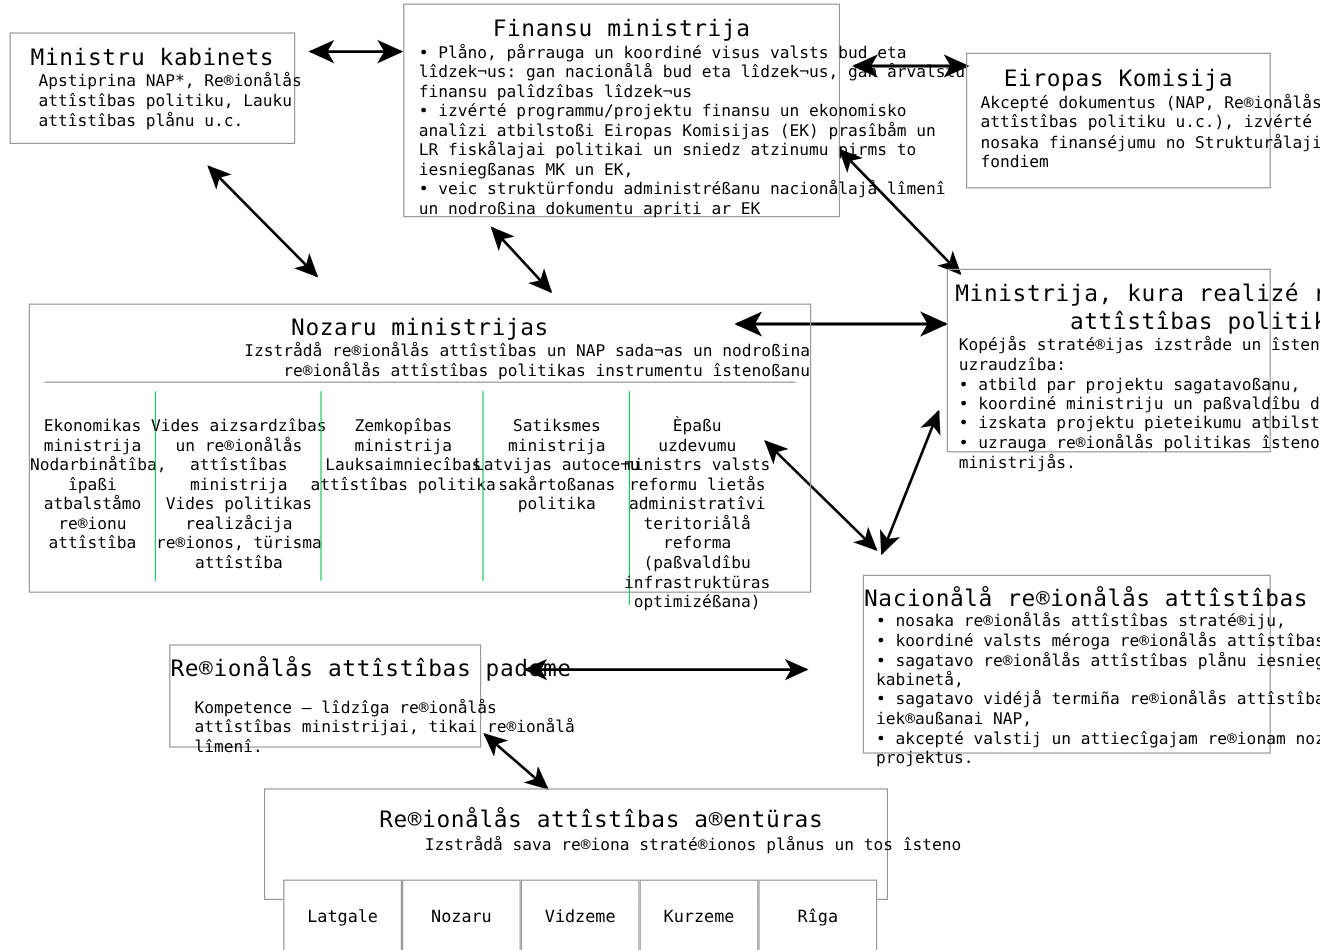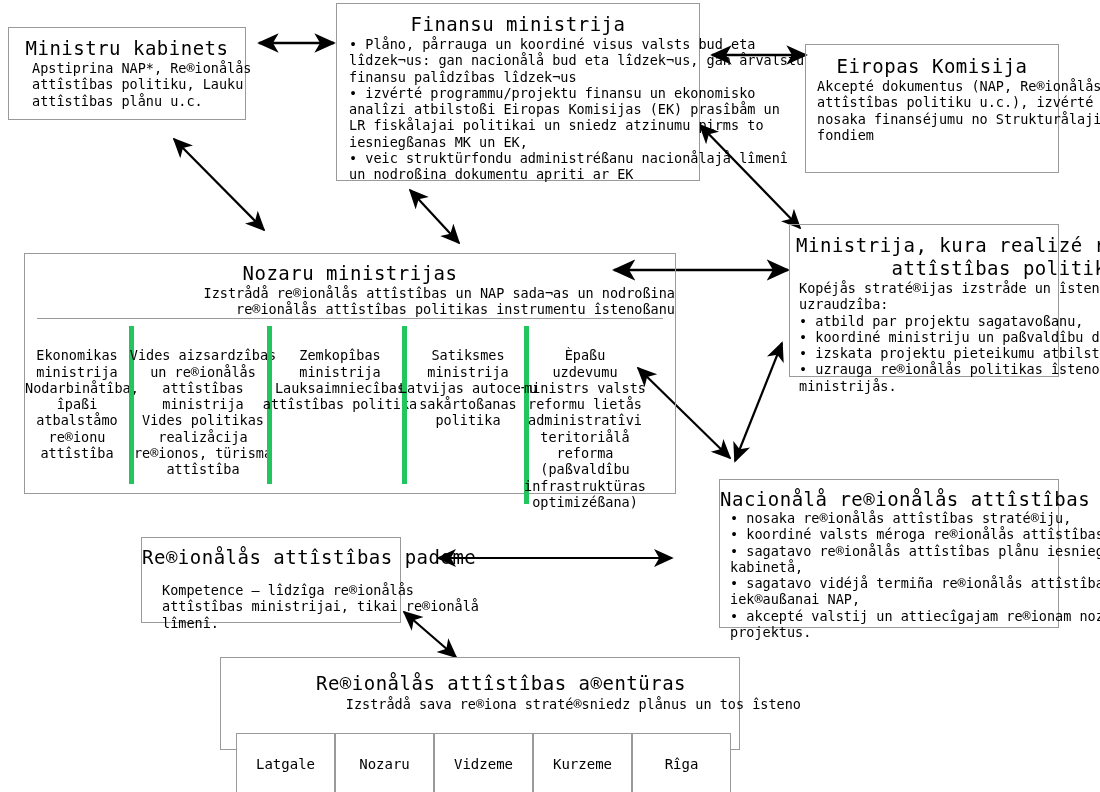--- a/index.html
+++ b/index.html
@@ -37,21 +37,21 @@
   }
   .body.center { text-align: right; }
   .colwrap {
     position: absolute;
     display: flex;
     left: 0;
     right: 0;
   }
   .col {
     flex: 0 0 auto;
-    border-left: 5px solid #22c55e;
+    border-left: 1px solid #22c55e;
     text-align: center;
     font-size: 13.5px;
     line-height: 16.3px;
     white-space: pre-line;
     box-sizing: border-box;
   }
   .col:first-child { border-left: none; text-align: center; }
   .col .overflow { display: block; width: 100%; }
   .hrule {
     position: absolute;
@@ -126,21 +126,21 @@
 un nodroßina dokumentu apriti ar EK</div>
   </div>
 
   <div class="box" style="left:8px; top:27px; width:238px; height:93px;">
     <div class="title" style="position:absolute; left:0; right:0; top:9px;">Ministru kabinets</div>
     <div class="body" style="position:absolute; left:23px; top:32px;">Apstiprina NAP*, Re®ionålås
 attîstîbas politiku, Lauku
 attîstîbas plånu u.c.</div>
   </div>
 
-  <div class="box" style="left:805px; top:44px; width:254px; height:129px;">
+  <div class="box" style="left:805px; top:44px; width:254px; height:113px;">
     <div class="title" style="position:absolute; left:0; right:0; top:10px;">Eiropas Komisija</div>
     <div class="body" style="position:absolute; left:11px; top:33px;">Akcepté dokumentus (NAP, Re®ionålås
 attîstîbas politiku u.c.), izvérté un
 nosaka finanséjumu no Strukturålajiem
 fondiem</div>
   </div>
 
   <div class="box" style="left:3px; top:253px; width:652px; height:241px;margin-left:21px;">
     <div class="title" style="position:absolute; left:0; right:0; top:8px;">Nozaru ministrijas</div>
     <div class="body center" style="position:absolute; left:0; right:0; top:31px;">Izstrådå re®ionålås attîstîbas un NAP sada¬as un nodroßina
@@ -222,21 +222,21 @@
 
   <div class="box" style="left:141px; top:537px; width:260px; height:86px;">
     <div class="title" style="position:absolute; left:0; width:330px; top:8px;">Re®ionålås attîstîbas padome</div>
     <div class="body" style="position:absolute; left:20px; top:44px;">Kompetence — lîdzîga re®ionålås
 attîstîbas ministrijai, tikai re®ionålå
 lîmenî.</div>
   </div>
 
   <div class="box" style="left:220px; top:657px; width:520px; height:93px;">
     <div class="title" style="position:absolute; left:0; width:560px; top:14px;">Re®ionålås attîstîbas a®entüras</div>
-    <div class="body center" style="position:absolute; left:0; width:580px; top:38px;">Izstrådå sava re®iona straté®sniedz plånus un tos îsteno</div>
+    <div class="body center" style="position:absolute; left:0; width:580px; top:38px;">Izstrådå sava re®iona straté®ionos plånus un tos îsteno</div>
   </div>
 
   <div class="subbox" style="left:236px; top:733px; width:99px; height:62px;">
     <span>Latgale</span>
   </div>
   <div class="subbox" style="left:335px; top:733px; width:99px; height:62px;">
     <span>Nozaru</span>
   </div>
   <div class="subbox" style="left:434px; top:733px; width:99px; height:62px;">
     <span>Vidzeme</span>

